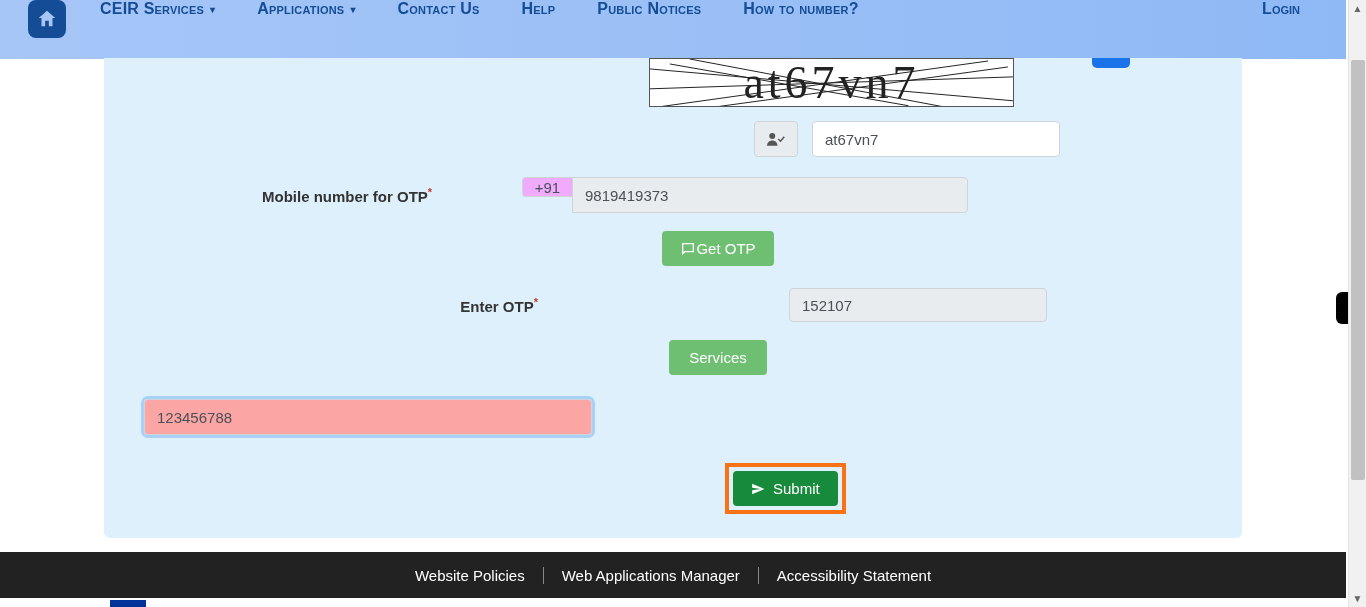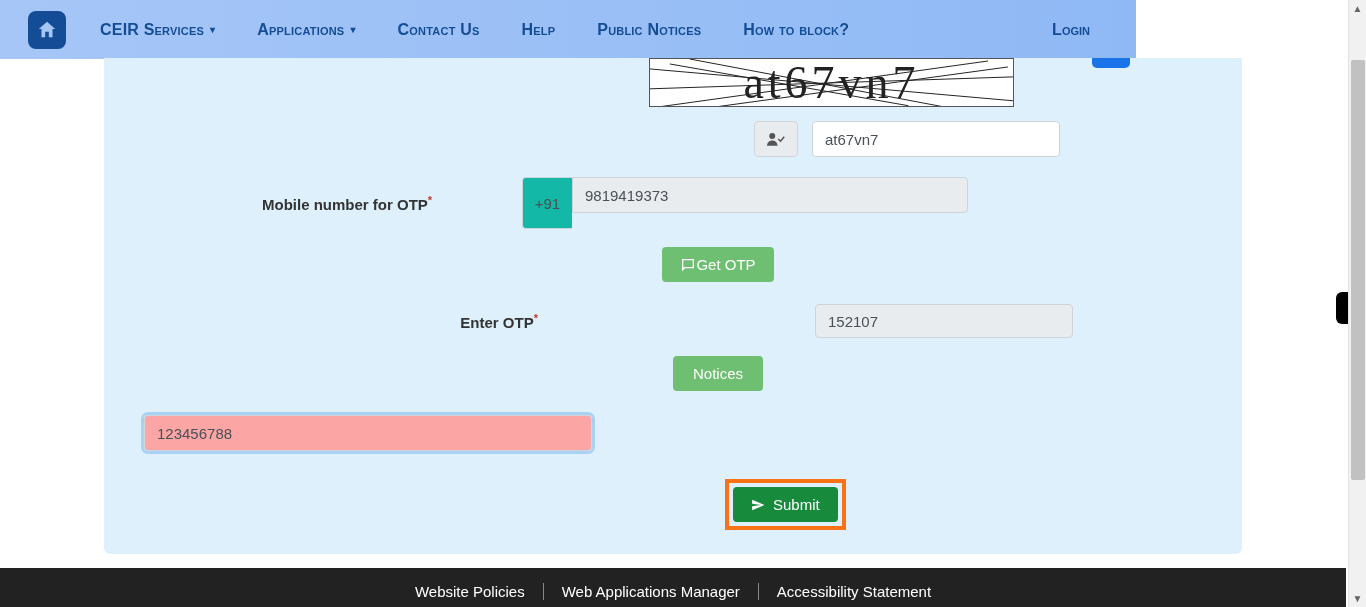--- a/index.html
+++ b/index.html
@@ -9,23 +9,23 @@
     width: 1366px;
     height: 607px;
     overflow: hidden;
     position: relative;
   }
   
   .navbar {
     height: 59px;
     background: linear-gradient(to right, #a6c6f7, #8fb9f5);
     display: flex;
-    align-items: center;
+    align-items: flex-start;
     padding: 0 28px;
-    width: 1136px;
+    width: 1346px;
   }
   .home-btn {
     width: 38px; height: 38px;
     background: #144c95;
     border-radius: 8px;
     display: flex; align-items: center; justify-content: center;
     margin-right: 34px;
   }
   .home-btn svg { width: 22px; height: 22px; fill: #a6c6f7; }
   .nav-items { display: flex; gap: 42px; align-items: center; flex: 1; }
@@ -127,22 +127,22 @@
     border: 1px solid #ced4da;
     border-radius: 4px;
     padding: 0 12px;
     font-size: 15px;
     color: #495057;
     background: #fff;
   }
 
   .phone-group { display: flex; }
   .phone-prefix {
-    width: 50px; height: 52px;
-    background: #14b8a6;
+    width: 50px; height: 20px;
+    background: #f0abfc;
     border: 1px solid #ced4da;
     border-right: none;
     border-radius: 4px 0 0 4px;
     display: flex; align-items: center; justify-content: center;
     color: #495057; font-size: 15px;
   }
   .phone-input {
     height: 36px; width: 396px;
     border: 1px solid #ced4da;
     border-radius: 0 4px 4px 0;
@@ -167,21 +167,20 @@
 
   .otp-row .label { width: 450px; text-align: right; padding-right: 56px; padding-left: 0;}
   .otp-input {
     height: 24px; width: 258px;
     border: 1px solid #ced4da;
     border-radius: 4px;
     padding: 16px 12px;
     font-size: 15px;
     color: #495057;
     background: #e9ecef;
-    margin-left: 26px;
   }
 
   .imei-input {
     height: 36px; width: 448px;
     border: 1px solid #ced4da;
     border-radius: 4px;
     padding: 0 12px;
     font-size: 15px;
     color: #495057;
     background: #fca5a5;
@@ -275,21 +274,21 @@
     <div class="nav-item">
       <span>Contact Us</span>
     </div>
     <div class="nav-item">
       <span>Help</span>
     </div>
     <div class="nav-item">
       <span>Public Notices</span>
     </div>
     <div class="nav-item">
-      <span>How to block?</span>
+      <span>How to number?</span>
     </div>
   </div>
   <div class="nav-login">Login</div>
 </div>
 
 <div class="panel-wrap">
   <div class="panel">
 
     <div class="refresh-btn"></div>
 
@@ -341,21 +340,21 @@
       <div class="label">
         <span>Enter OTP</span><span class="req">*</span>
       </div>
       <div class="field" style="padding-left:195px;">
         <input class="otp-input" type="text" readonly="" value="152107" style="">
       </div>
     </div>
 
     <div class="center-btn-row">
       <button class="btn-green" style="padding:9px 20px;">
-        <span>Notices</span>
+        <span>Services</span>
       </button>
     </div>
 
     <div class="row" style="margin-top:24px;">
       <div class="field">
         <input class="imei-input" type="text" value="123456788" style="">
       </div>
     </div>
 
     <div class="submit-wrap">

